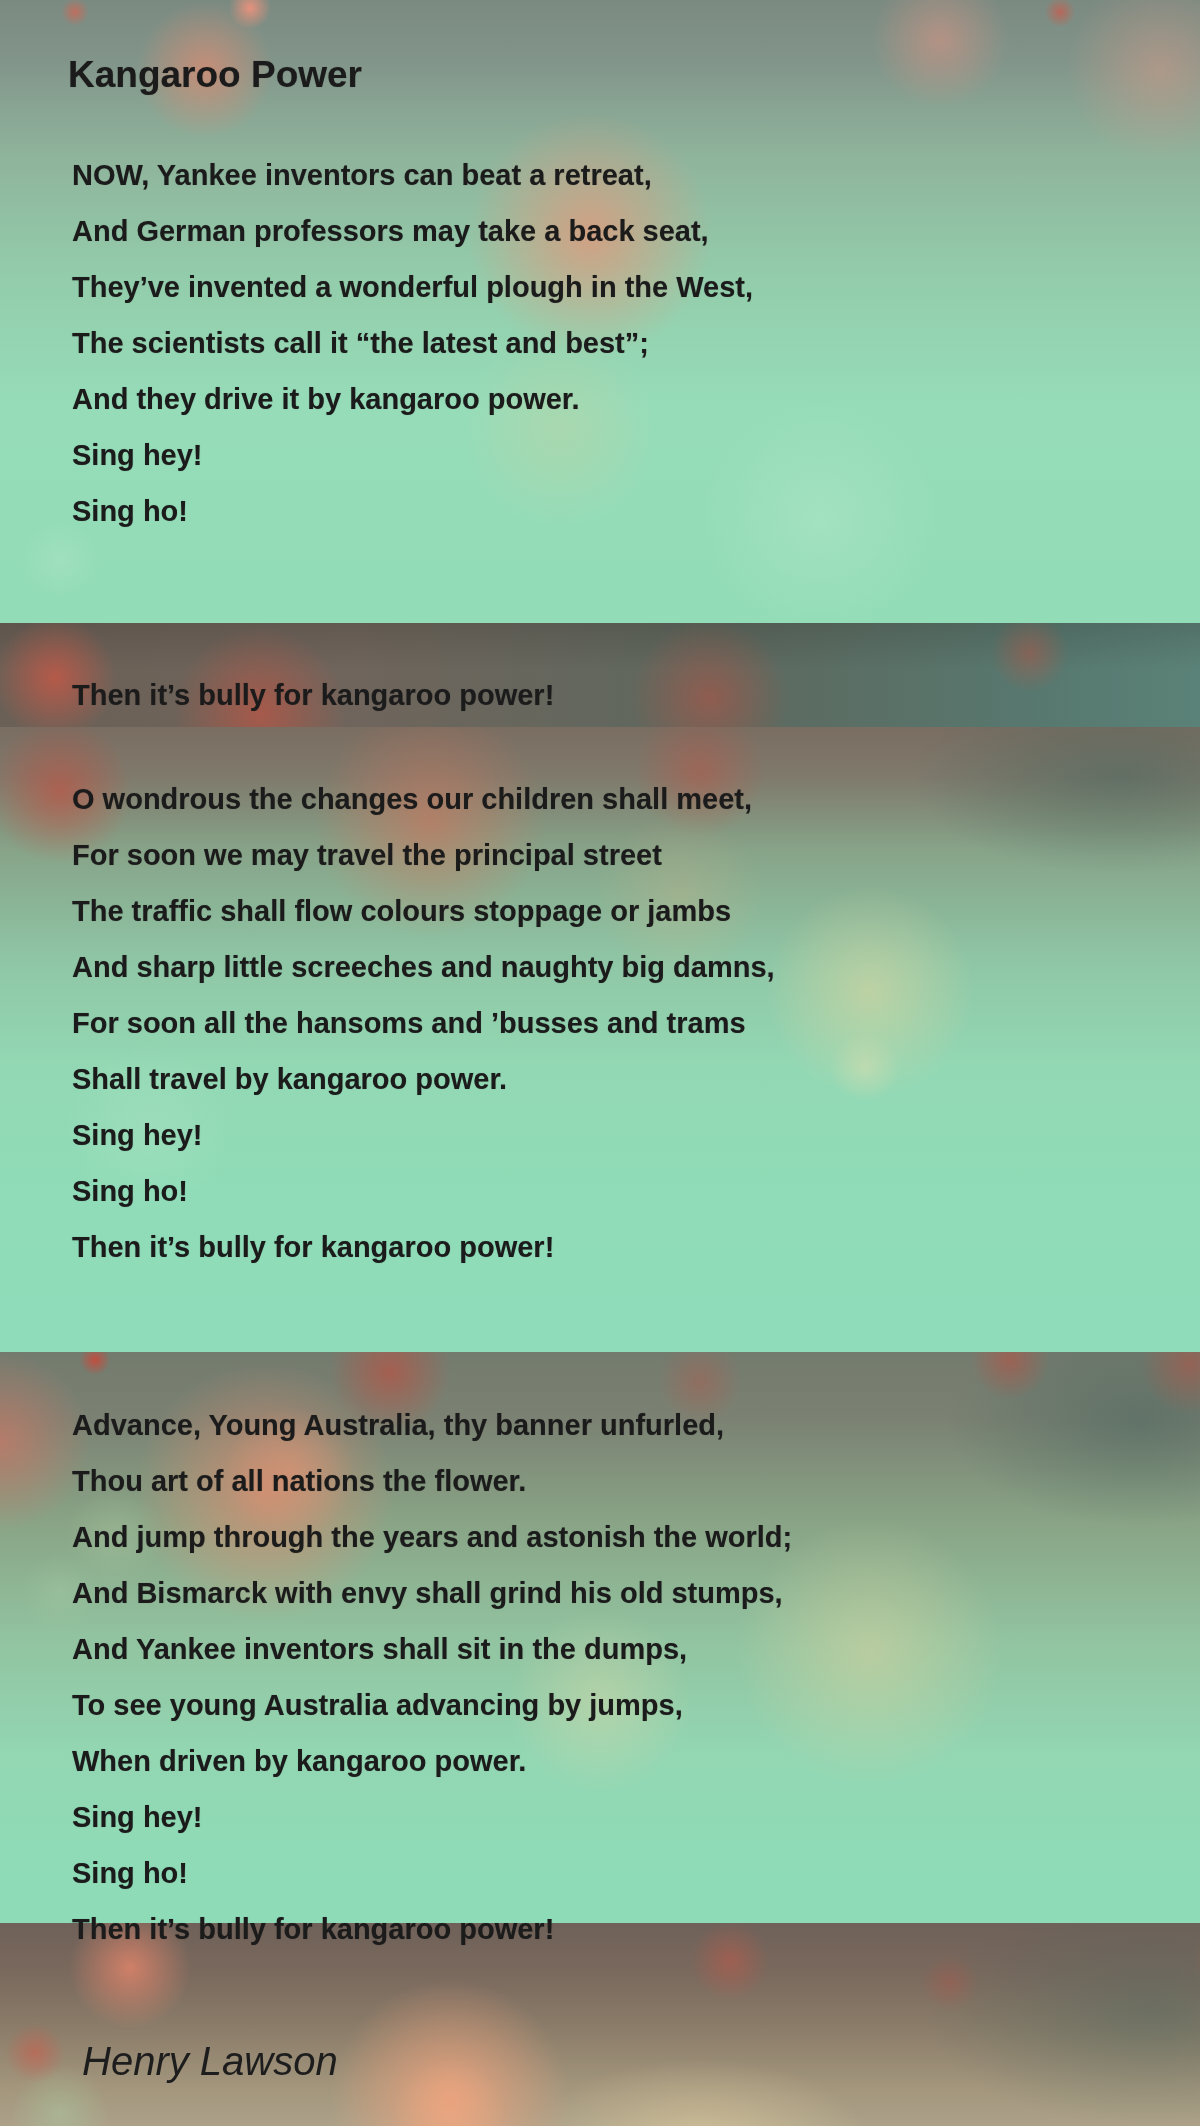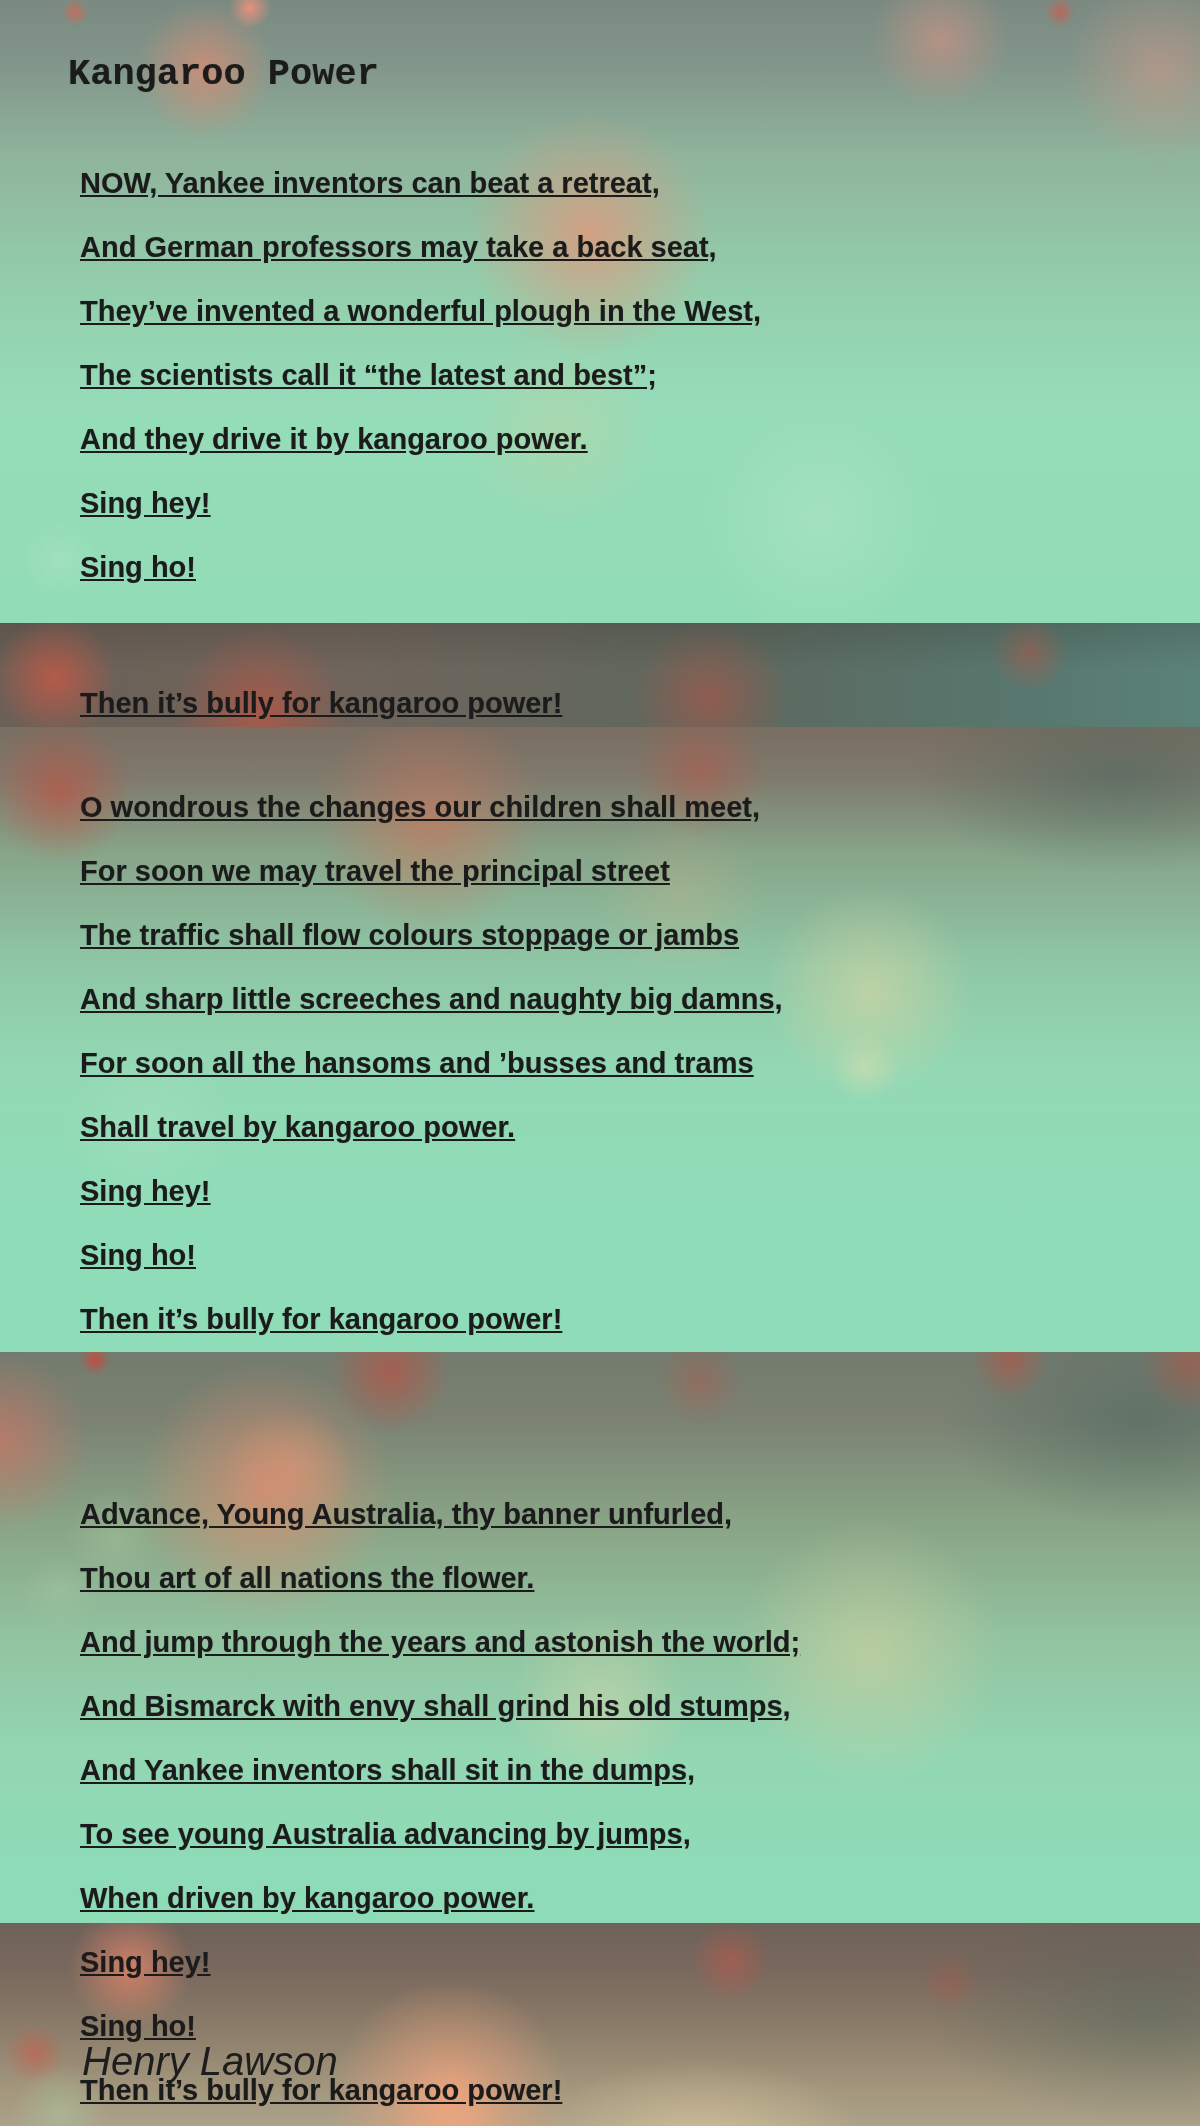--- a/index.html
+++ b/index.html
@@ -89,33 +89,33 @@
       radial-gradient(circle 70px at 60px 190px,  rgba(170,200,160,.5), rgba(170,200,160,0) 70%),
       radial-gradient(ellipse 230px 110px at 700px 215px, rgba(235,215,165,.5), rgba(235,215,165,0) 72%),
       radial-gradient(ellipse 300px 150px at 1150px 90px, rgba(70,100,92,.4), rgba(70,100,92,0) 75%),
       linear-gradient(180deg, #6f6159 0%, #7a695d 25%, #8d7f6b 55%, #a2957c 80%, #aca289 100%);
   }
 
   
   .title {
     position: absolute; left: 68px; top: 53px; margin: 0;
     font-size: 37px; line-height: 43px; font-weight: bold;
-    color: #1b1b1b; text-shadow: 0 0 1px rgba(25,25,25,.35); font-family: Liberation Mono, monospace;
+    color: #1b1b1b; text-shadow: 0 0 1px rgba(25,25,25,.35);
   }
   .stanza {
     position: absolute; left: 68px; margin: 0;
     font-size: 29px; line-height: 52px; font-weight: bold;
     color: #1b1b1b; text-shadow: 0 0 1px rgba(25,25,25,.3);
     white-space: nowrap;
   }
-  .stanza p { margin: 12px; text-decoration: underline; }
+  .stanza p { margin: 4px; }
   .stanza-1 { top: 145px; }
   .refrain-1 { top: 665px; }
   .stanza-2 { top: 769px; }
-  .stanza-3 { top: 1476px; }
+  .stanza-3 { top: 1395px; }
   .author {
     position: absolute; left: 70px; top: 2025px; margin: 12px;
     font-size: 40px; line-height: 48px; font-style: italic; font-weight: normal;
     color: #1d1d1d;
   }
 </style>
 </head>
 <body>
 
 <div class="page">

